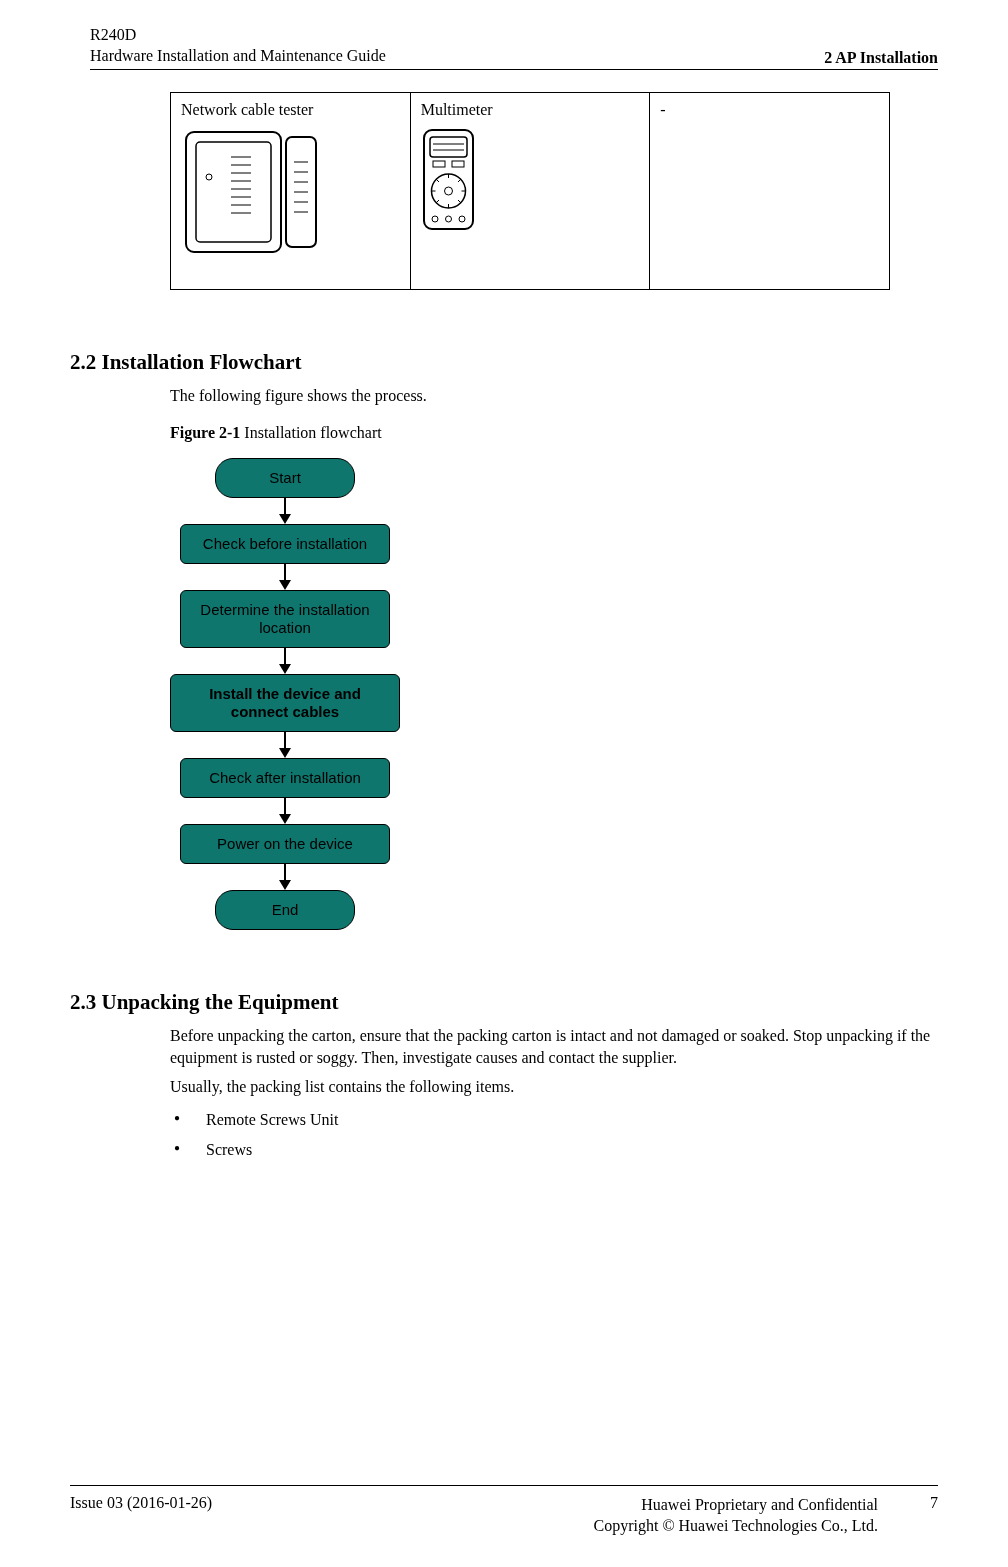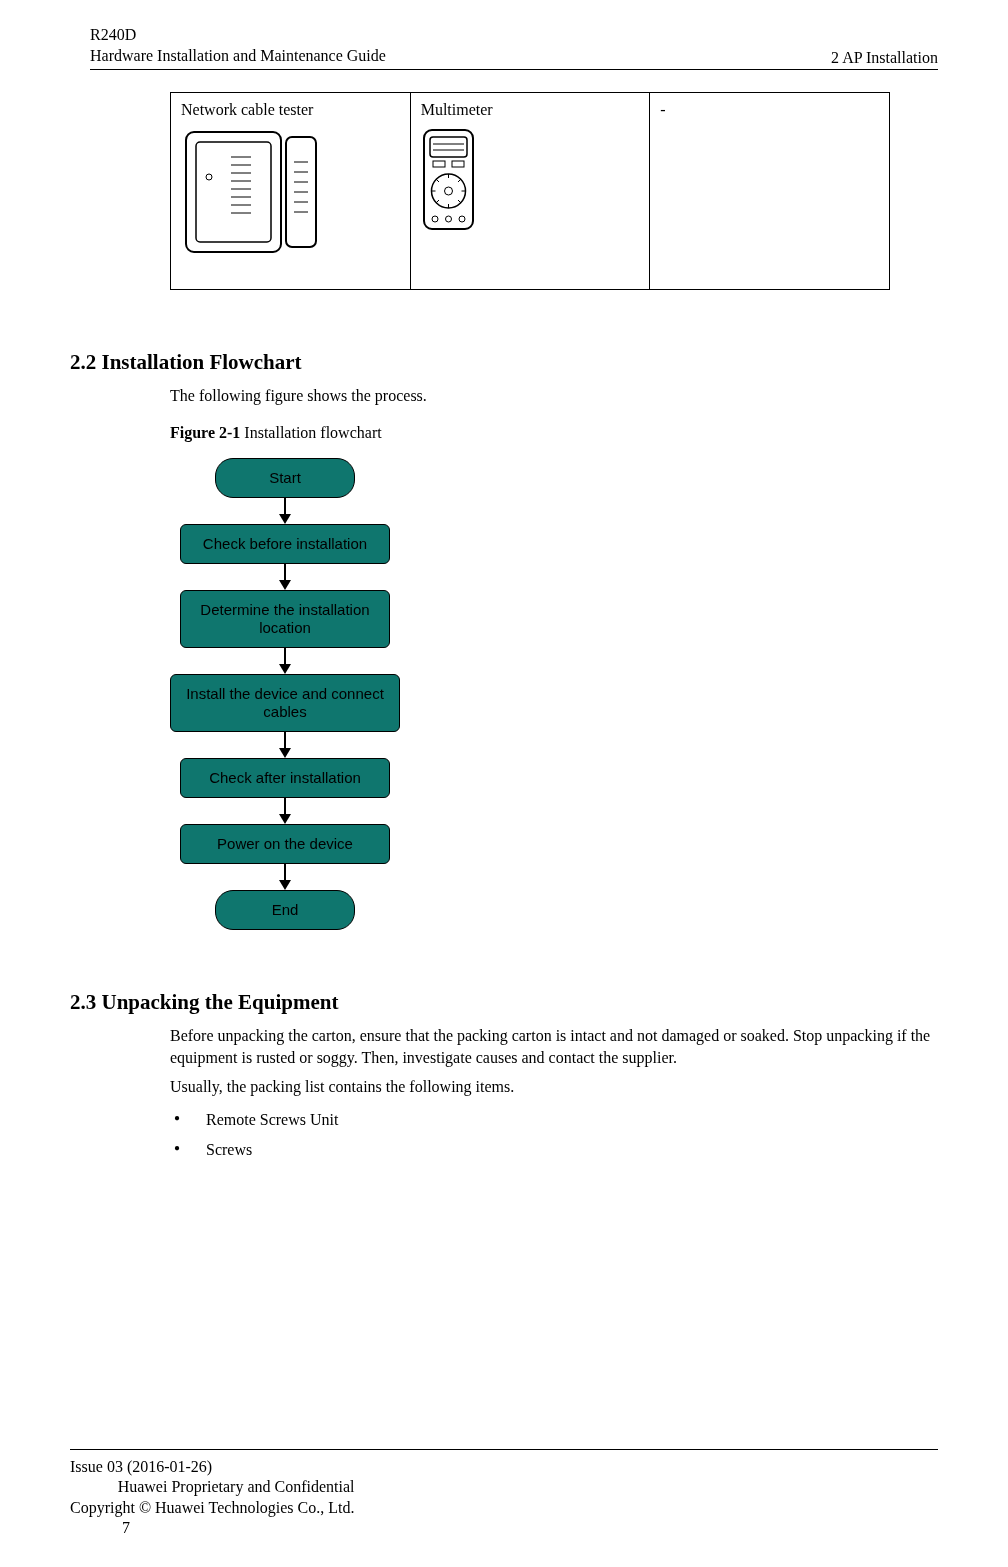--- a/index.html
+++ b/index.html
@@ -26,20 +26,21 @@
     border-bottom: 1px solid #000;
     padding-bottom: 2px;
     font-size: 16px;
     margin-left: 20px;
   }
   .header-left {
     line-height: 1.3;
   }
   .header-right {
     text-align: right;
+    font-weight: bold;
   }
   .content {
     flex: 1;
     padding-left: 100px;
   }
   .tools-table {
     border-collapse: collapse;
     margin-top: 22px;
     width: 720px;
     table-layout: fixed;
@@ -85,21 +86,21 @@
     box-sizing: border-box;
   }
   .flow-rounded {
     border-radius: 18px;
     width: 140px;
   }
   .flow-rect {
     border-radius: 6px;
   }
   .w-narrow { width: 210px; }
-  .w-wide  { width: 276px; }
+  .w-wide  { width: 276px; font-weight: bold; }
   .flow-arrow {
     display: flex;
     justify-content: center;
     width: 230px;
   }
   .flow-arrow svg {
     display: block;
   }
   .flow-center {
     display: flex;
@@ -124,21 +125,20 @@
     top: 2px;
     font-size: 10px;
   }
   .footer {
     border-top: 1px solid #000;
     padding-top: 8px;
     display: flex;
     justify-content: space-between;
     align-items: flex-start;
     font-size: 16px;
-    flex-direction: column;
   }
   .footer-center {
     text-align: right;
     flex: 1;
     line-height: 1.35;
   }
   .footer-left { width: 200px; }
   .footer-right { width: 60px; text-align: right; }
 </style>
 </head>

